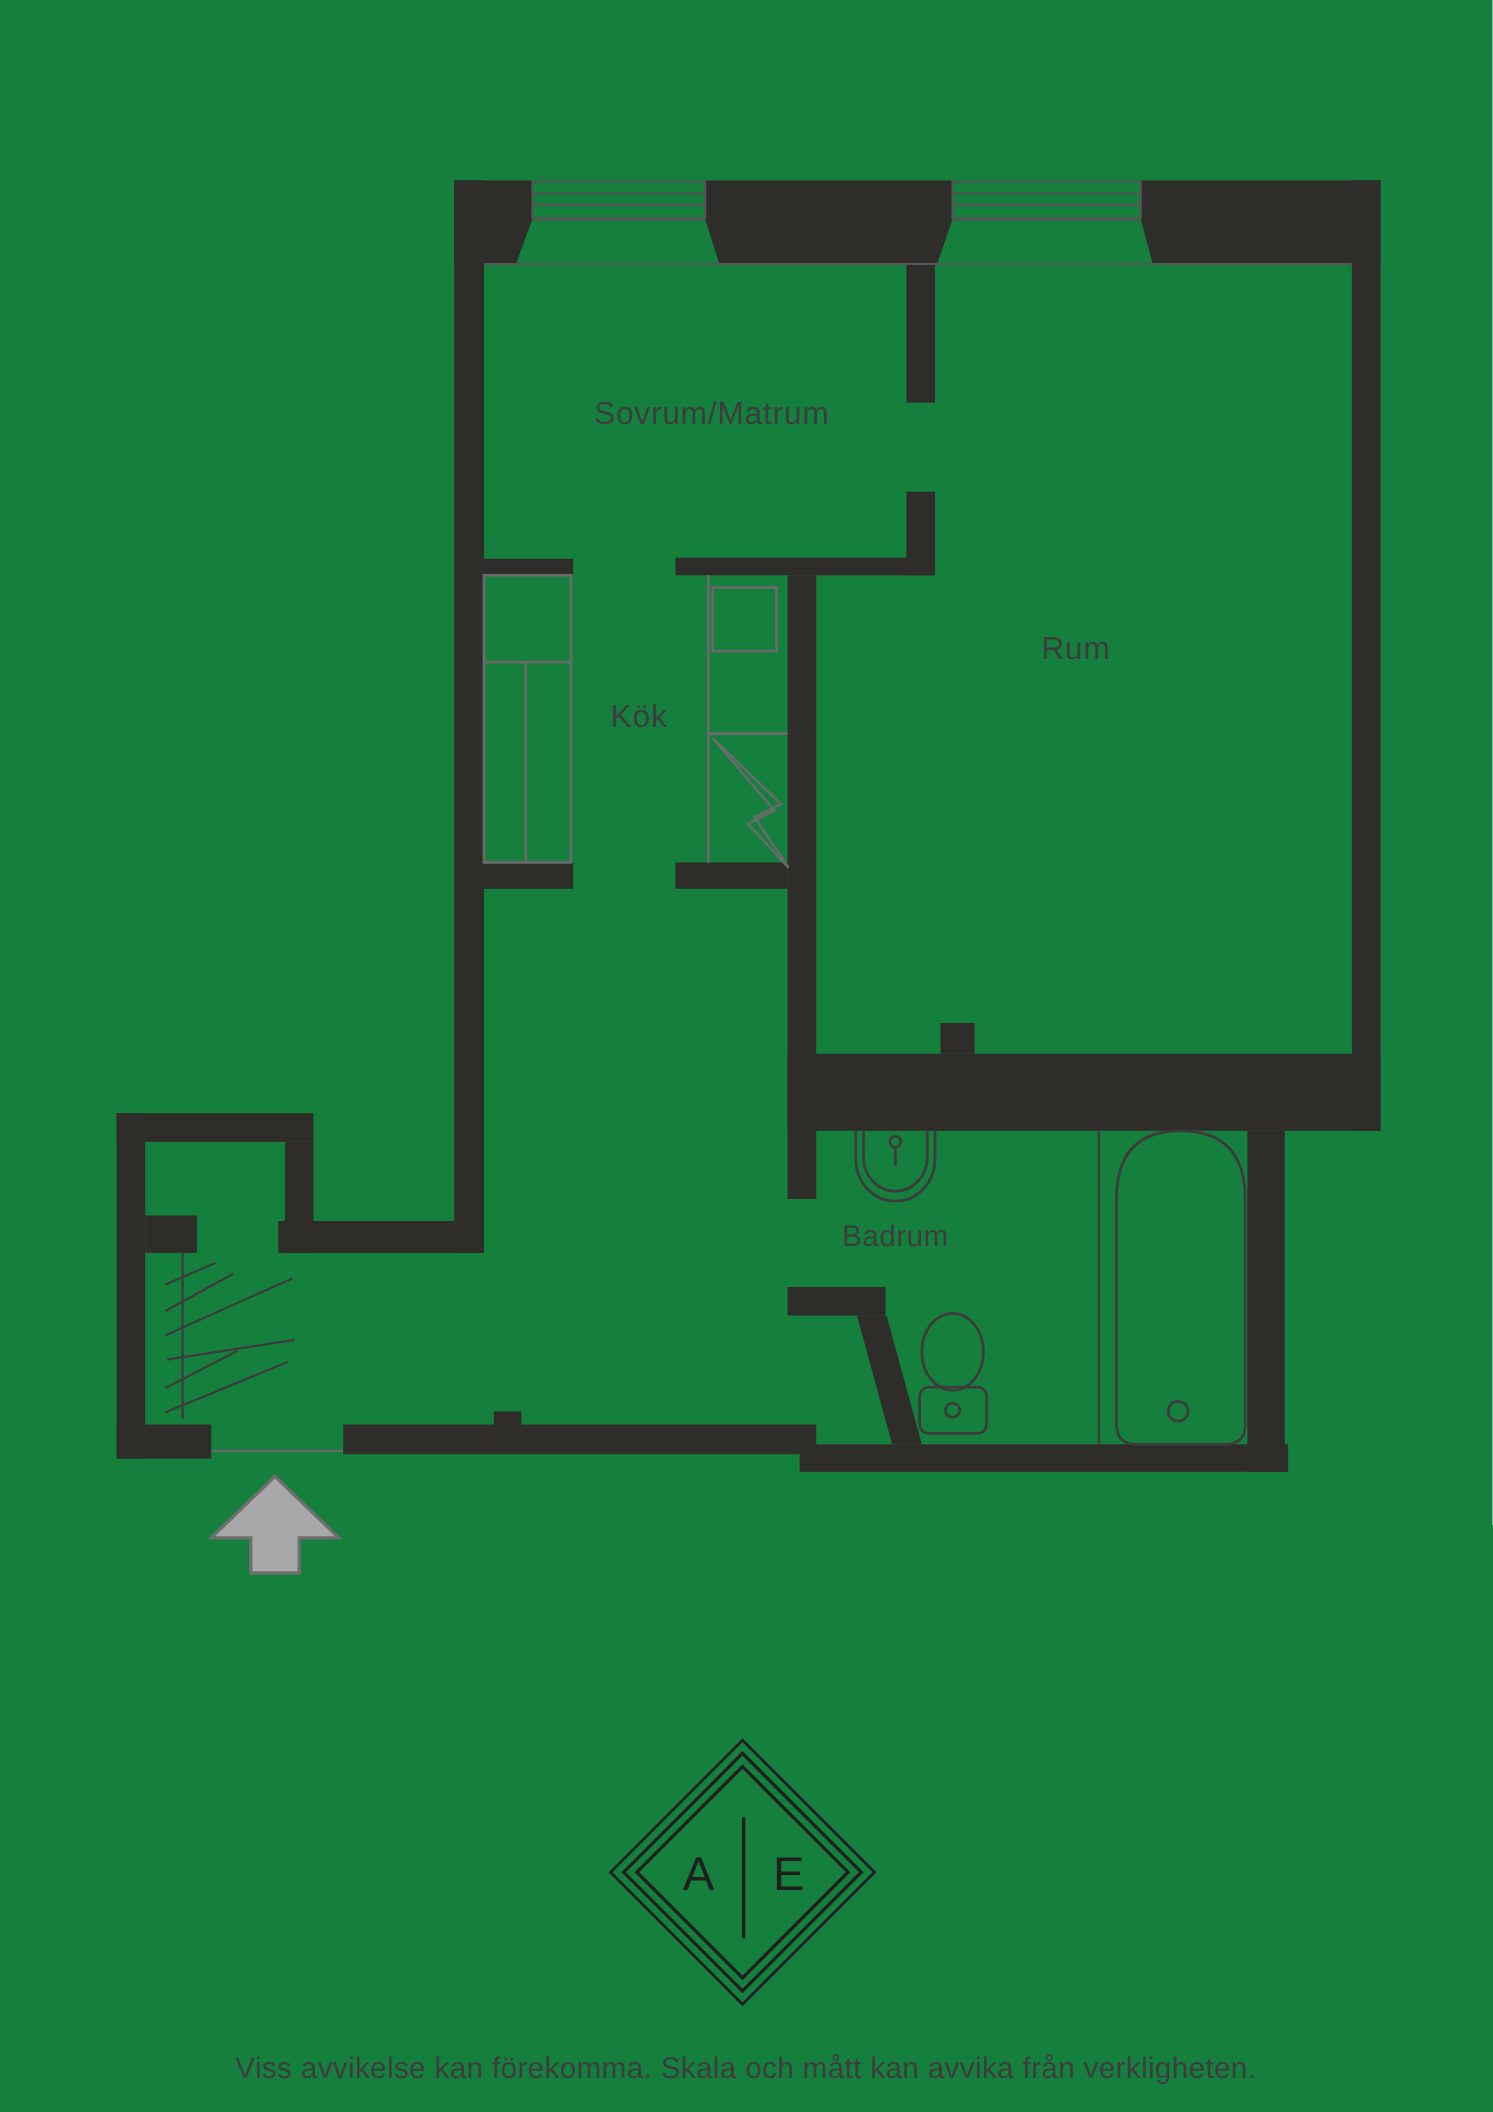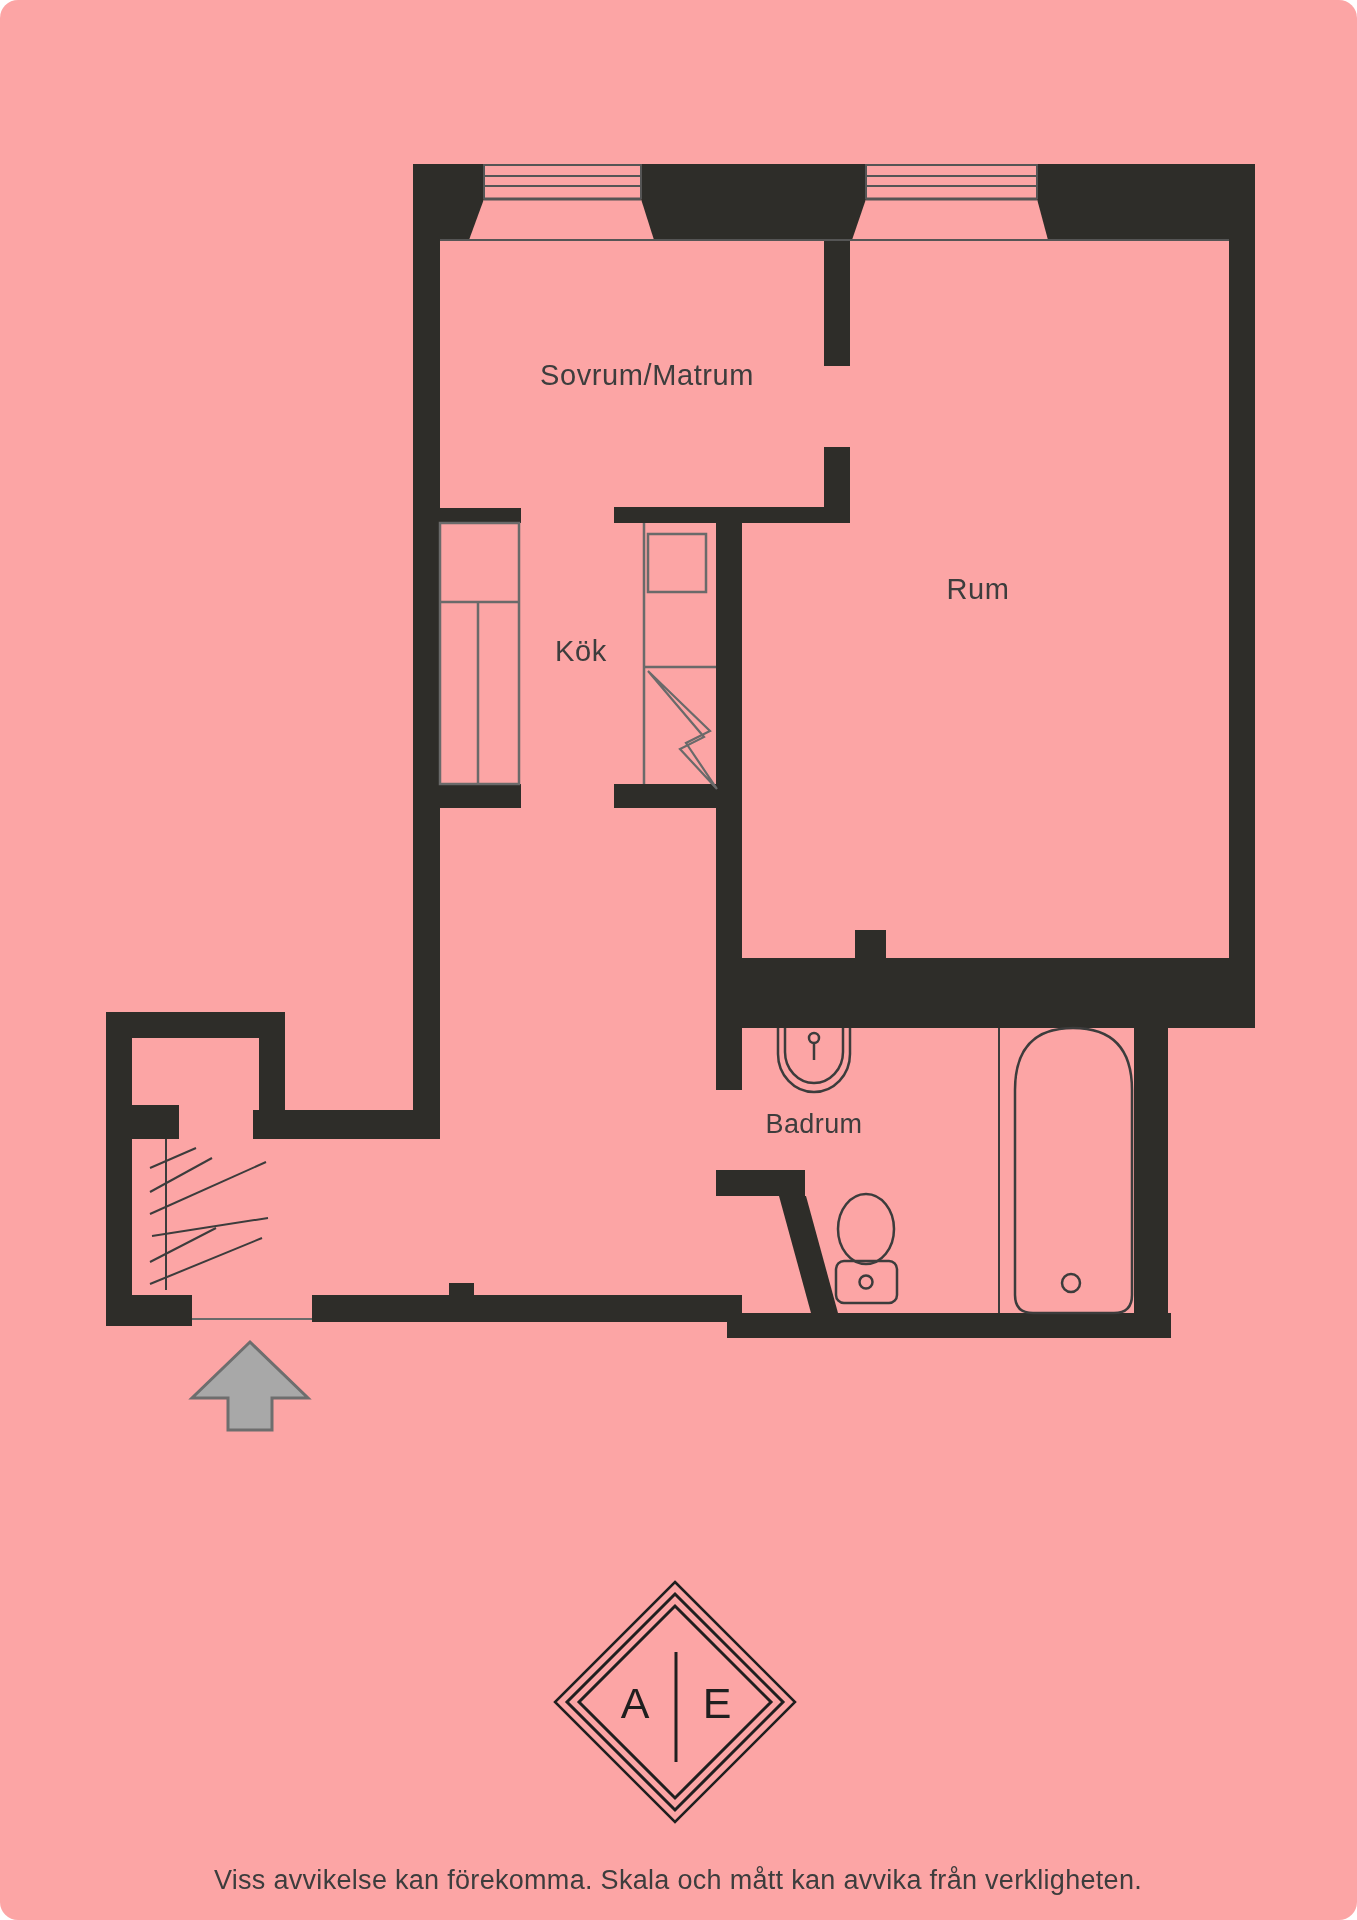--- a/index.html
+++ b/index.html
@@ -1,17 +1,17 @@
 <!DOCTYPE html>
 <html><head>
 <meta charset="utf-8">
 <style>
   html,body{margin:0;padding:0;background:#ffffff;}
-  .stage{position:relative;width:1357px;height:1920px;background:#fca5a5;margin:0 auto;overflow:hidden;
-         font-family:"Liberation Sans", sans-serif;border-radius:18px;}
+  .stage{position:relative;width:1357px;height:1920px;background:#15803d;margin:0 auto;overflow:hidden;
+         font-family:"Liberation Sans", sans-serif;}
   svg{position:absolute;left:0;top:0;}
   .room-label{font-family:"Liberation Sans",sans-serif;font-size:29px;letter-spacing:0.6px;}
   .room-label-small{font-family:"Liberation Sans",sans-serif;font-size:27px;letter-spacing:0.4px;}
   .logo-letter{font-family:"Liberation Sans",sans-serif;font-size:43px;letter-spacing:0px;}
   .disclaimer{font-family:"Liberation Sans",sans-serif;font-size:27px;letter-spacing:0.3px;}
 </style>
 </head>
 <body>
 
 <div class="stage">

